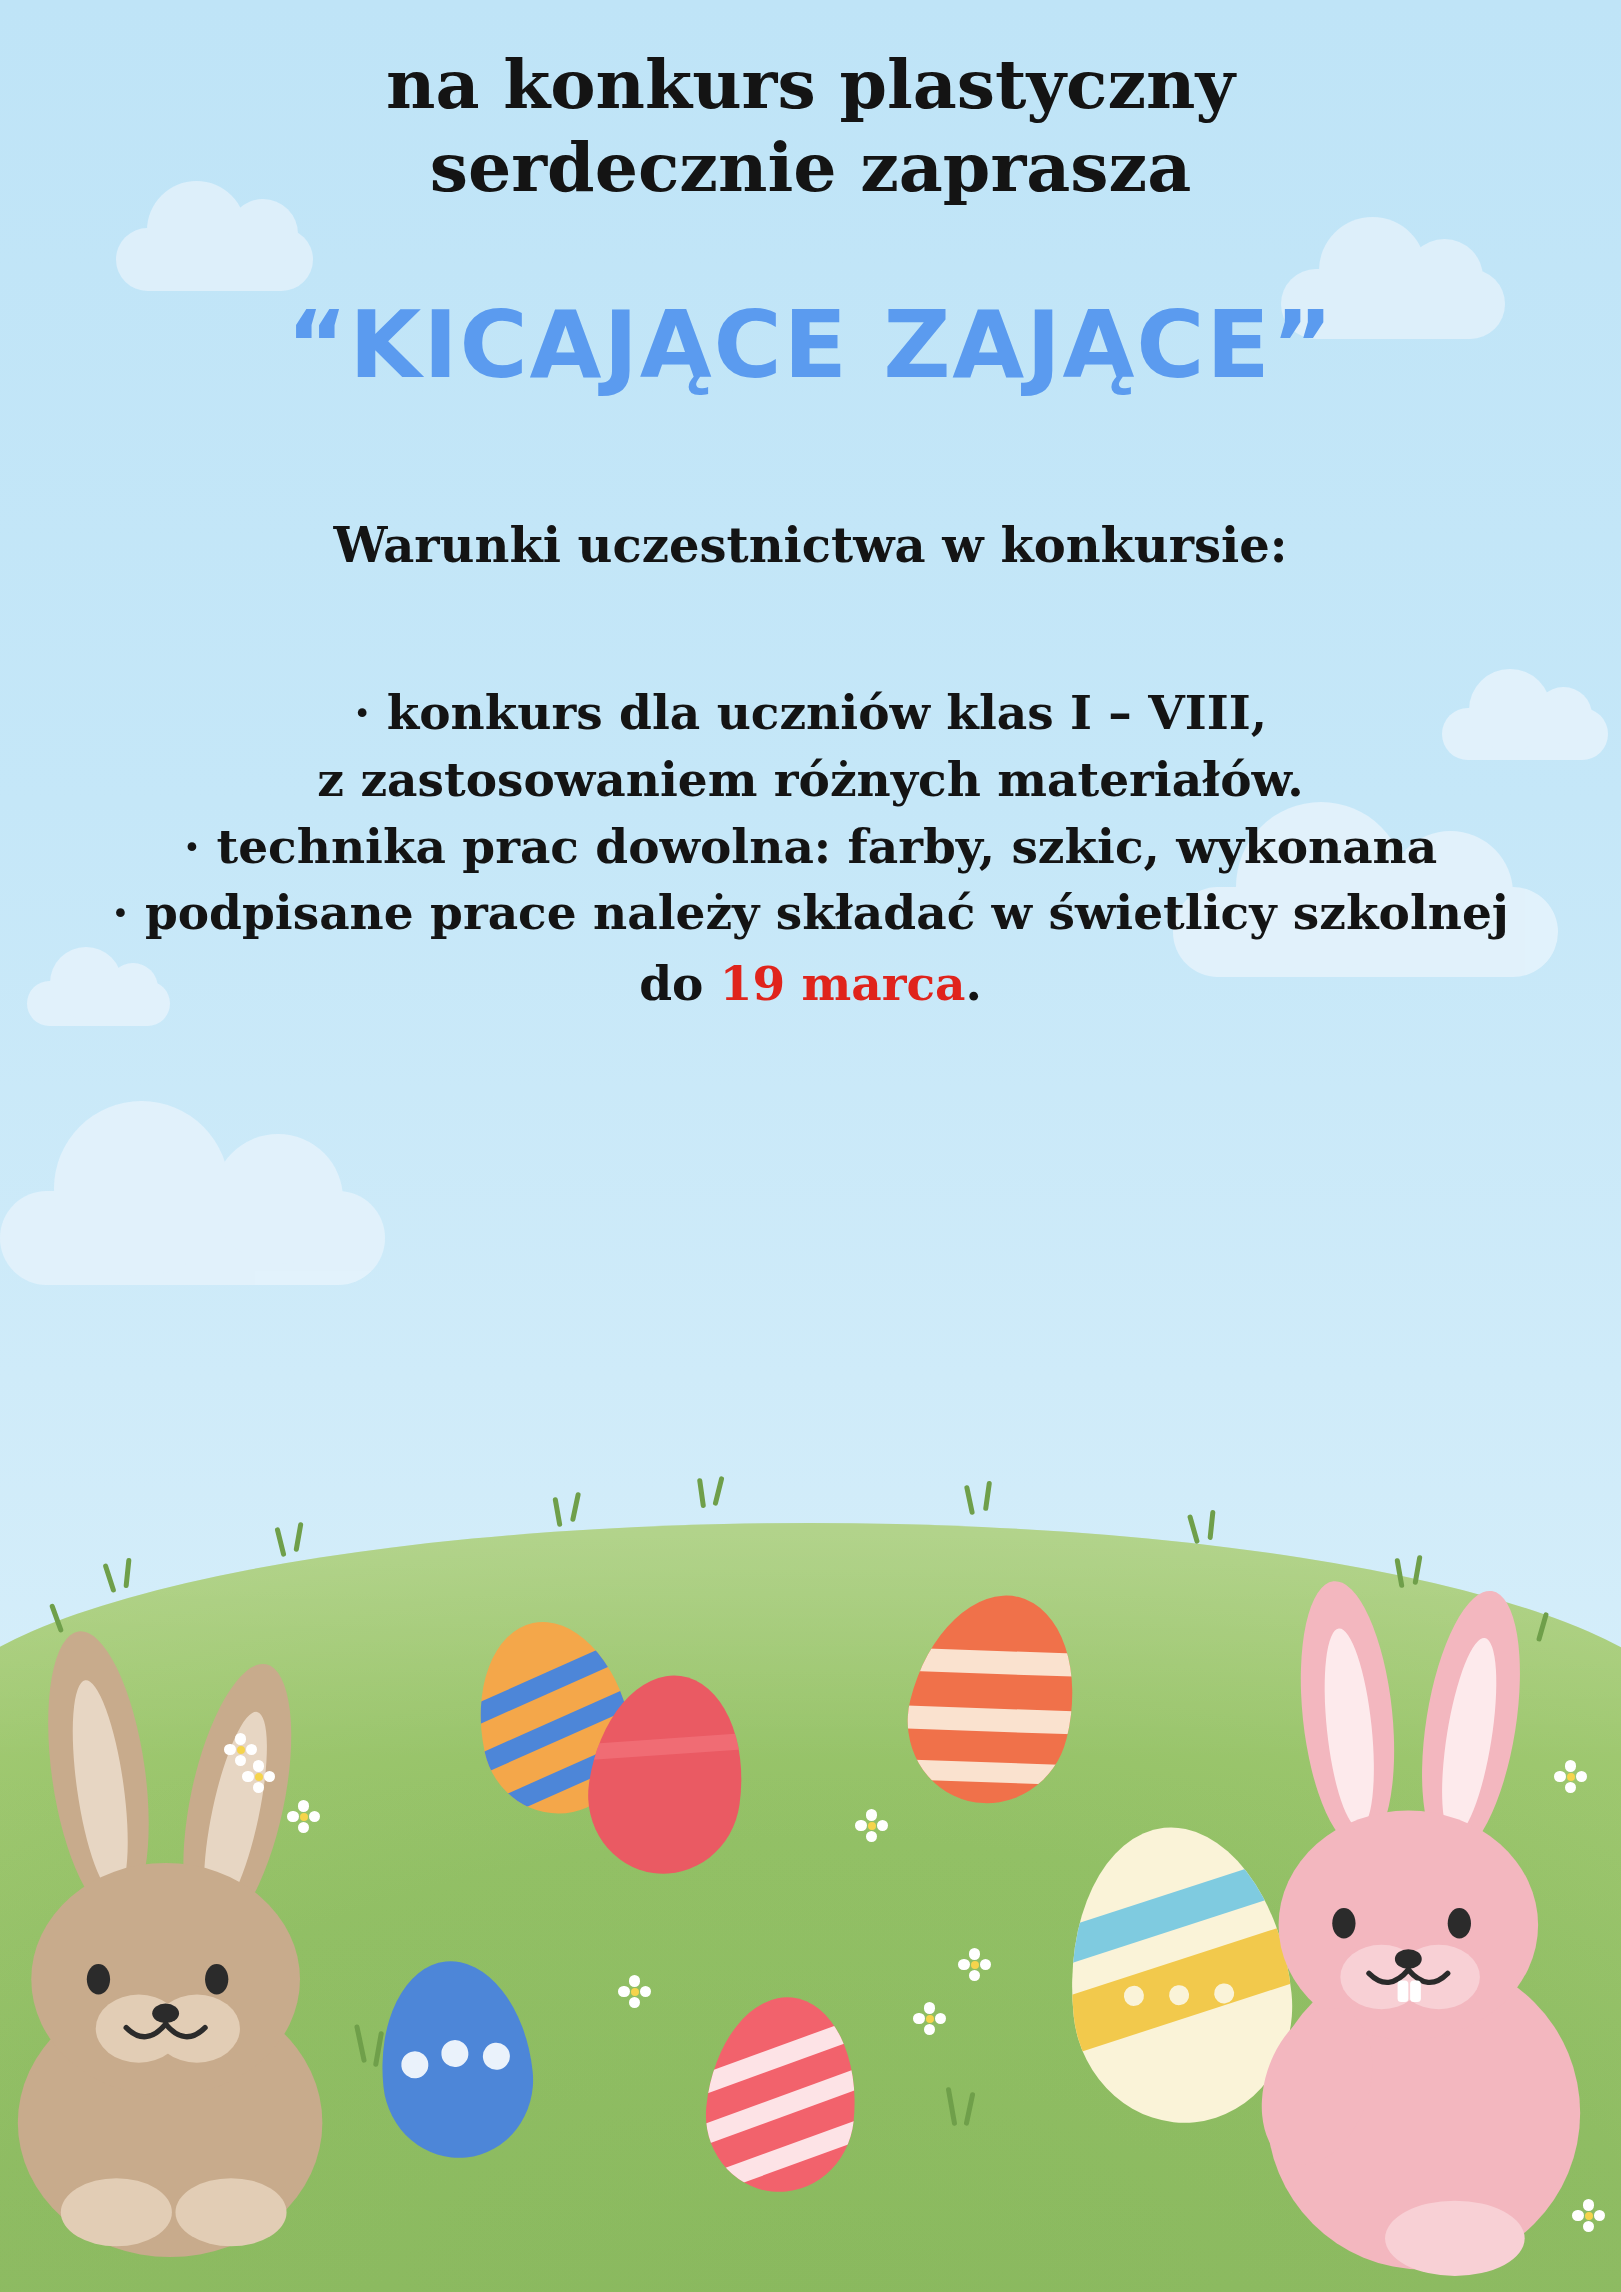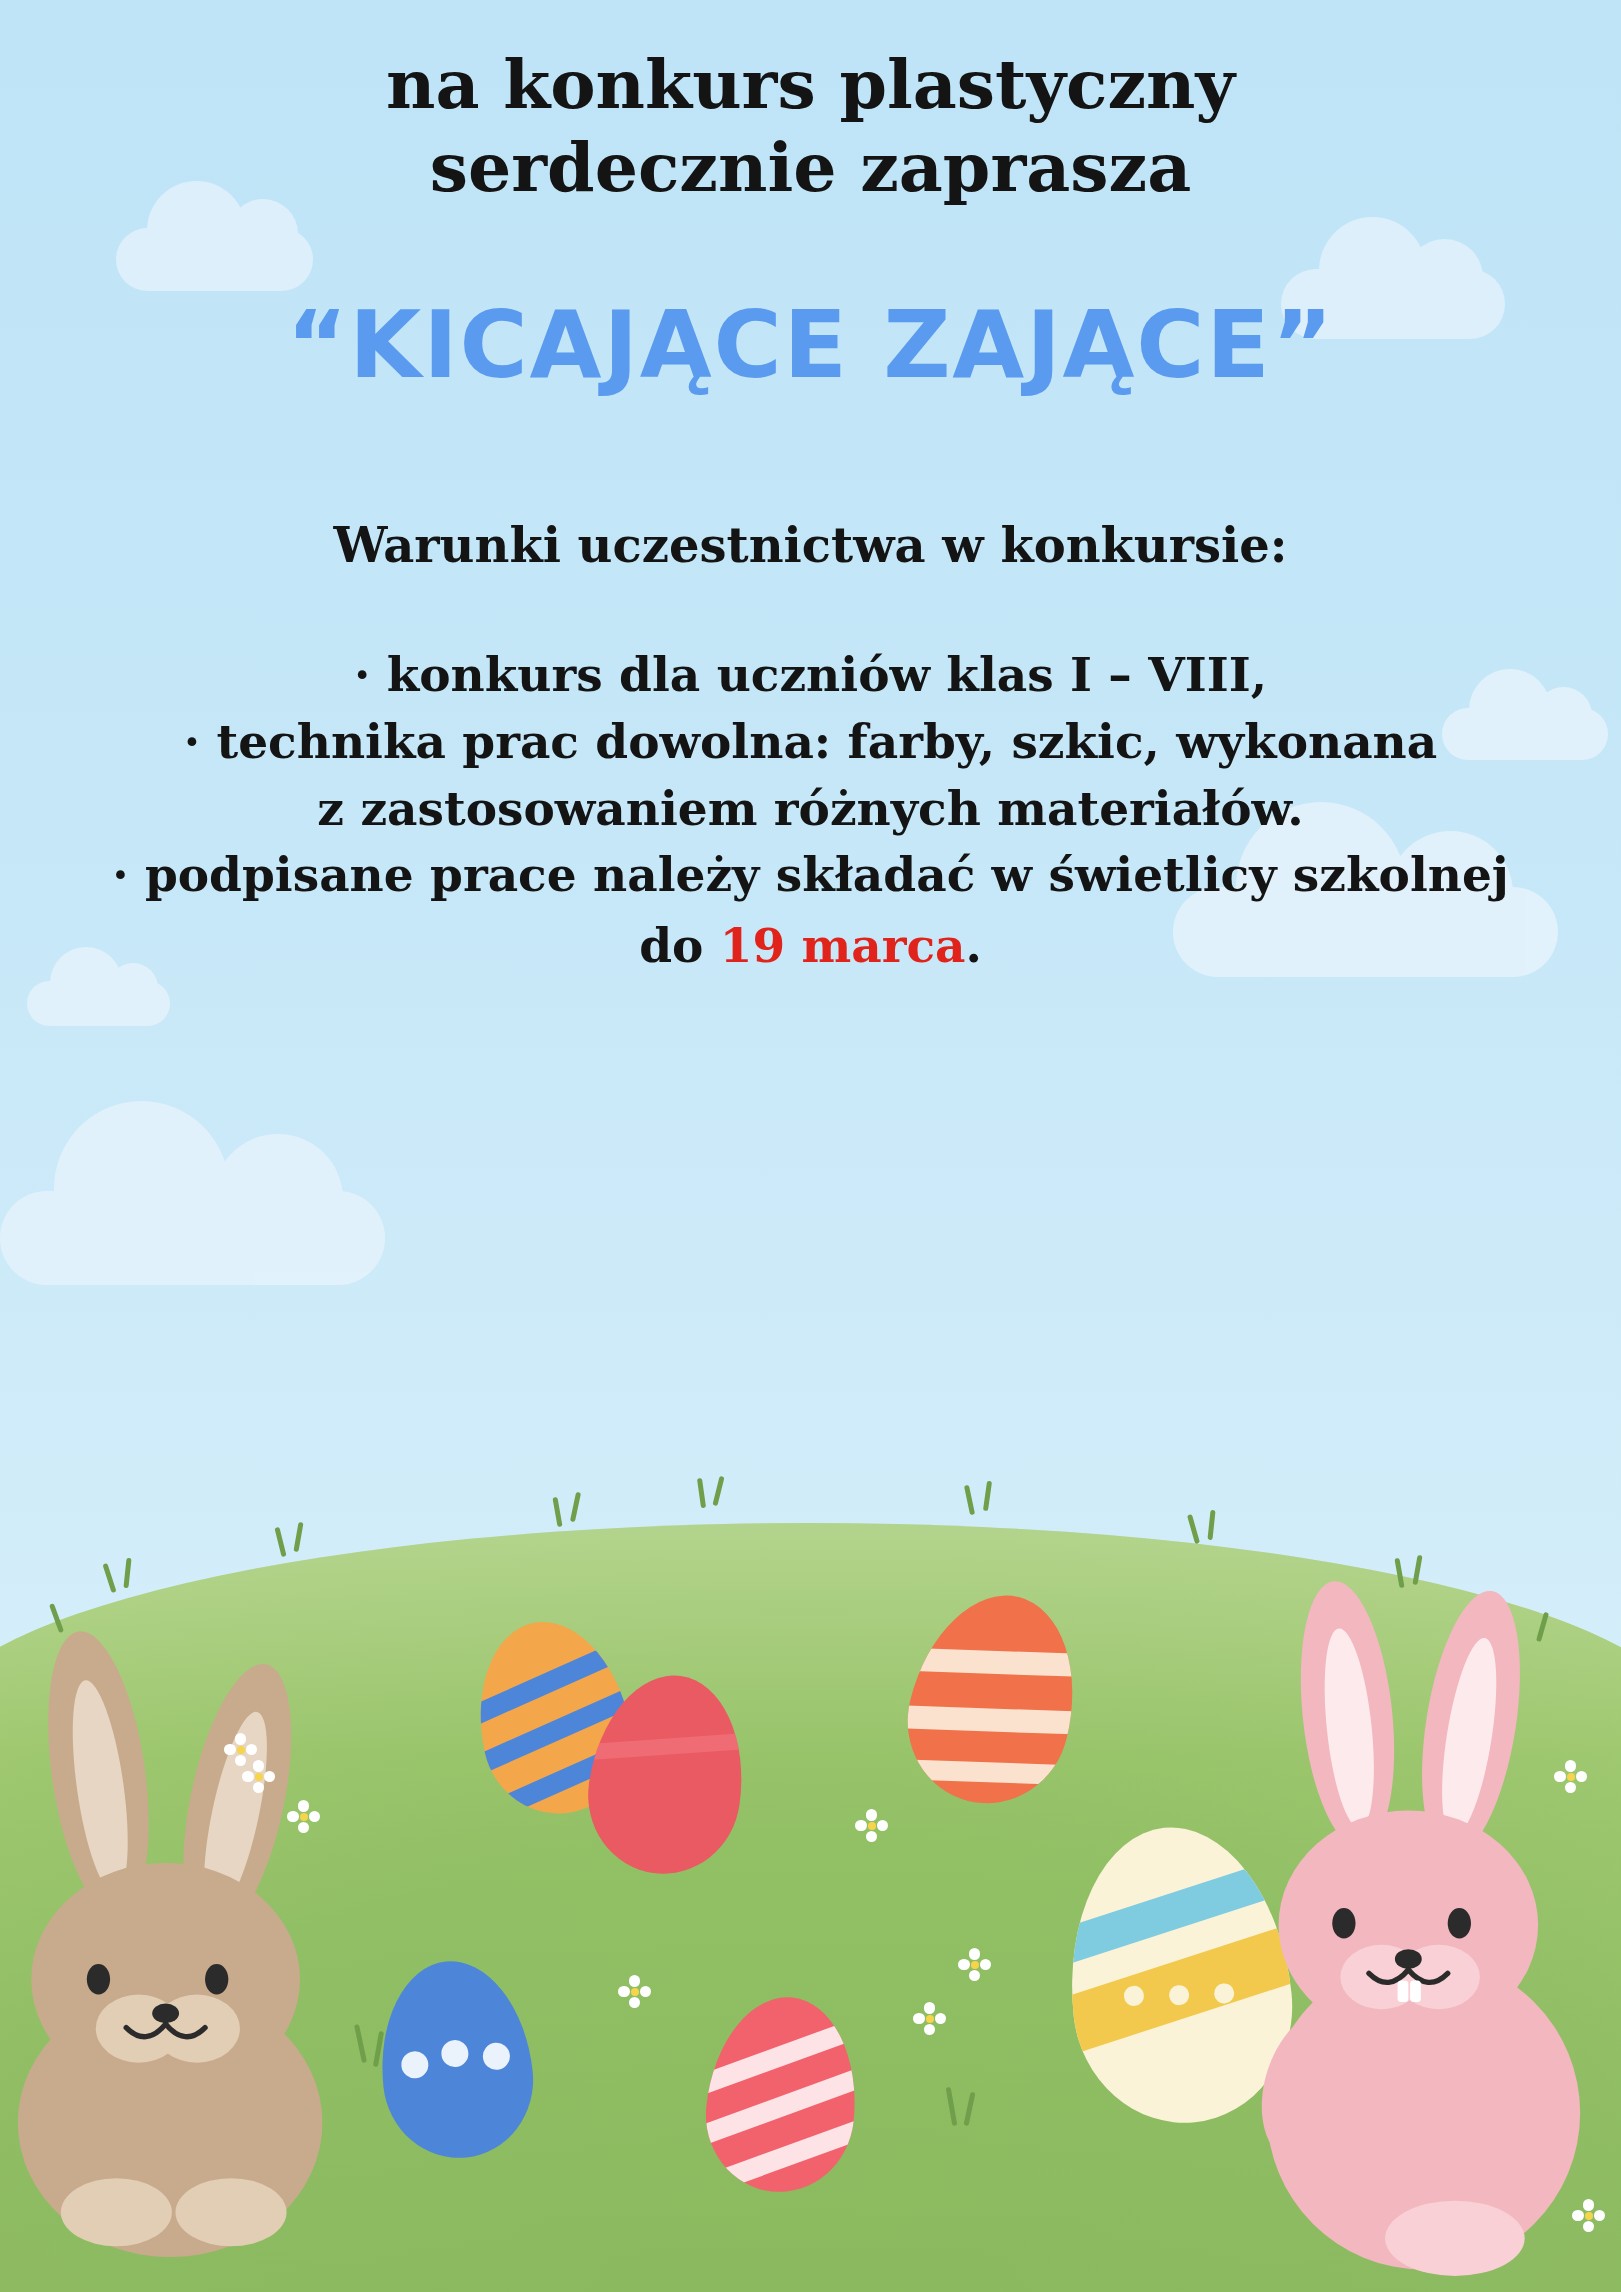--- a/index.html
+++ b/index.html
@@ -108,21 +108,21 @@
     font-size: 48px;
     color: #141414;
     margin: 121px 0 0 0;
   }
   .rules-list {
     font-family: "DejaVu Serif", serif;
     font-weight: 700;
     font-size: 47px;
     line-height: 1.42;
     color: #141414;
-    margin: 69px auto 0 auto;
+    margin: 107px auto 0 auto;
     max-width: 1576px;
   }
   .rules-list li {
     list-style: none;
   }
   ul.rules-list { padding: 0; }
   .deadline-line {
     font-family: "DejaVu Serif", serif;
     font-weight: 700;
     font-size: 47px;
@@ -253,22 +253,22 @@
       <div>na konkurs plastyczny</div>
       <div>serdecznie zaprasza</div>
     </div>
 
     <h2 class="contest-name">“KICAJĄCE ZAJĄCE”</h2>
 
     <div class="rules-head">Warunki uczestnictwa w konkursie:</div>
 
     <ul class="rules-list">
       <li>· konkurs dla uczniów klas I – VIII,</li>
+      <li>z zastosowaniem różnych materiałów.</li>
       <li>· technika prac dowolna: farby, szkic, wykonana</li>
-      <li>z zastosowaniem różnych materiałów.</li>
       <li>· podpisane prace należy składać w świetlicy szkolnej</li>
       <li class="deadline-line"><span>do </span><span class="deadline-date">19 marca</span><span>.</span></li>
     </ul>
   </div>
 
   <div class="meadow"></div>
   <div class="meadow-shade"></div>
 
   <div class="grass-tuft" style="left:107px; top:1563px; transform:rotate(-18deg);"></div>
   <div class="grass-tuft" style="left:125px; top:1558px; transform:rotate(6deg);"></div>

